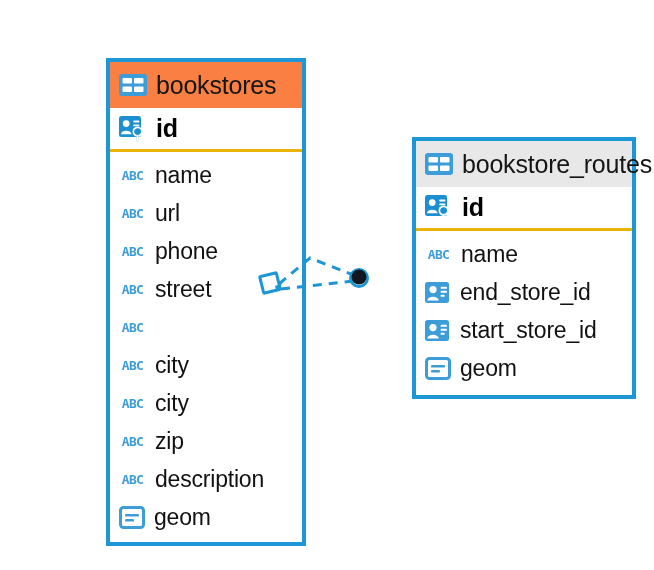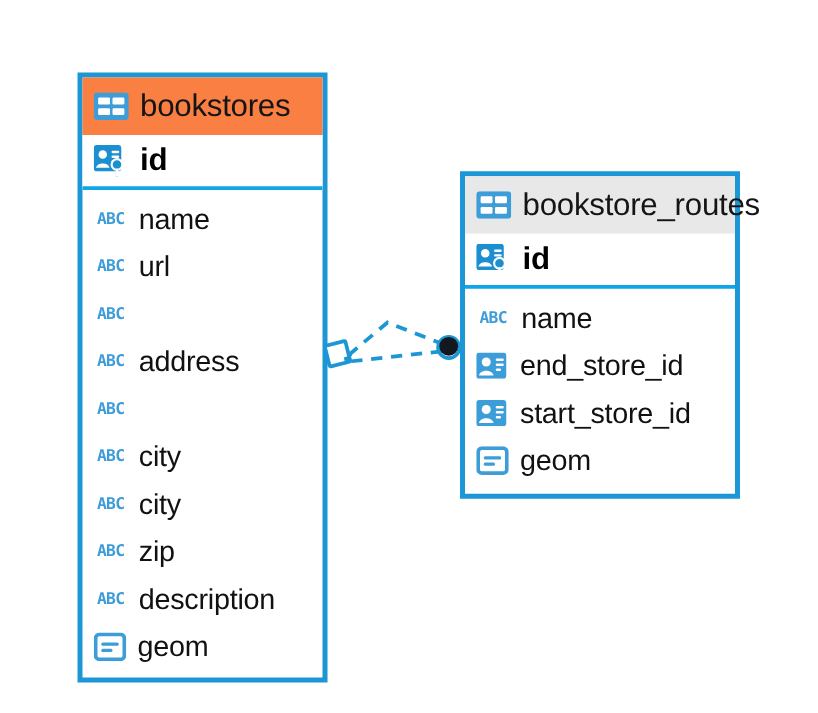--- a/index.html
+++ b/index.html
@@ -20,20 +20,21 @@
     height: 570px;
   }
 
   
   .entity {
     position: absolute;
     background: #ffffff;
     border: 4px solid #1c96d4;
     display: flex;
     flex-direction: column;
+    margin-left: 44px;
   }
 
   #entity-bookstores {
     left: 62px;
     top: 58px;
     width: 200px;
     height: 488px;
   }
 
   #entity-bookstore-routes {
@@ -64,21 +65,21 @@
   }
 
   
   .entity-keyrow {
     display: flex;
     align-items: center;
     gap: 9px;
     padding: 0 9px;
     height: 44px;
     flex: 0 0 44px;
-    border-bottom: 3px solid #0ea5e9;
+    border-bottom: 3px solid #eab308;
     background: #ffffff;
     text-align: center;
   }
 
   .field-name-pk {
     font-size: 25px;
     font-weight: bold;
     color: #000000;
     letter-spacing: -0.2px;
   }
@@ -194,26 +195,27 @@
         <div class="field-row">
           <span class="icon icon-abc">
             <span class="abc-text">ABC</span>
           </span>
           <span class="field-name">url</span>
         </div>
         <div class="field-row">
           <span class="icon icon-abc">
             <span class="abc-text">ABC</span>
           </span>
-        </div>
-        <div class="field-row">
-          <span class="icon icon-abc">
-            <span class="abc-text">ABC</span>
-          </span>
-          <span class="field-name">address</span>
+          <span class="field-name">phone</span>
+        </div>
+        <div class="field-row">
+          <span class="icon icon-abc">
+            <span class="abc-text">ABC</span>
+          </span>
+          <span class="field-name">street</span>
         </div>
         <div class="field-row">
           <span class="icon icon-abc">
             <span class="abc-text">ABC</span>
           </span>
         </div>
         <div class="field-row">
           <span class="icon icon-abc">
             <span class="abc-text">ABC</span>
           </span>

